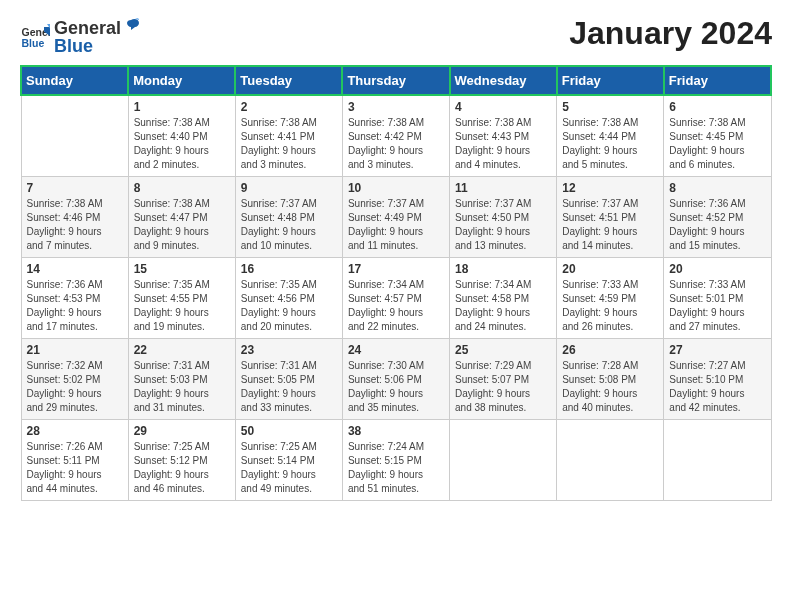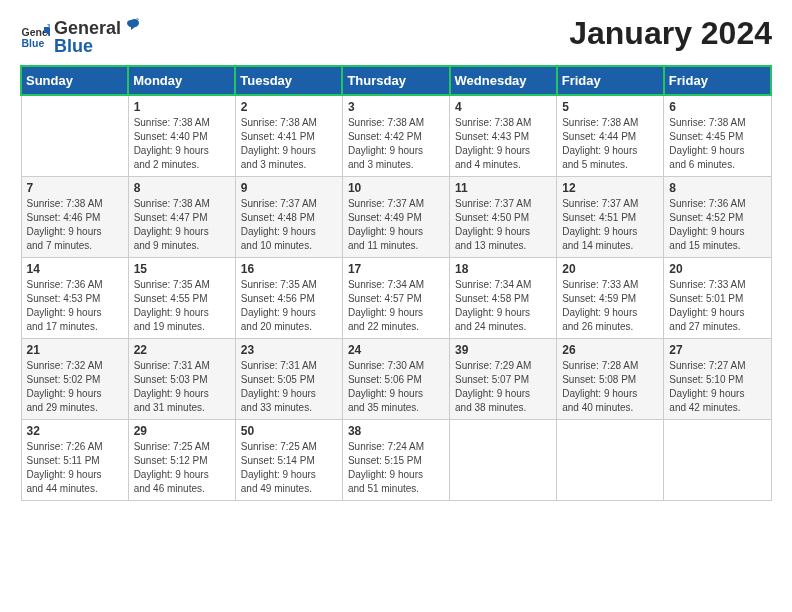--- a/index.html
+++ b/index.html
@@ -230,35 +230,35 @@
         </td>
         <td>
           <span class="day-number">23</span>
           <div class="day-info">Sunrise: 7:31 AM<br>Sunset: 5:05 PM<br>Daylight: 9 hours<br>and 33 minutes.</div>
         </td>
         <td>
           <span class="day-number">24</span>
           <div class="day-info">Sunrise: 7:30 AM<br>Sunset: 5:06 PM<br>Daylight: 9 hours<br>and 35 minutes.</div>
         </td>
         <td>
-          <span class="day-number">39</span>
+          <span class="day-number">25</span>
           <div class="day-info">Sunrise: 7:29 AM<br>Sunset: 5:07 PM<br>Daylight: 9 hours<br>and 38 minutes.</div>
         </td>
         <td>
           <span class="day-number">26</span>
           <div class="day-info">Sunrise: 7:28 AM<br>Sunset: 5:08 PM<br>Daylight: 9 hours<br>and 40 minutes.</div>
         </td>
         <td>
           <span class="day-number">27</span>
           <div class="day-info">Sunrise: 7:27 AM<br>Sunset: 5:10 PM<br>Daylight: 9 hours<br>and 42 minutes.</div>
         </td>
       </tr>
       <tr>
         <td>
-          <span class="day-number">32</span>
+          <span class="day-number">28</span>
           <div class="day-info">Sunrise: 7:26 AM<br>Sunset: 5:11 PM<br>Daylight: 9 hours<br>and 44 minutes.</div>
         </td>
         <td>
           <span class="day-number">29</span>
           <div class="day-info">Sunrise: 7:25 AM<br>Sunset: 5:12 PM<br>Daylight: 9 hours<br>and 46 minutes.</div>
         </td>
         <td>
           <span class="day-number">50</span>
           <div class="day-info">Sunrise: 7:25 AM<br>Sunset: 5:14 PM<br>Daylight: 9 hours<br>and 49 minutes.</div>
         </td>

